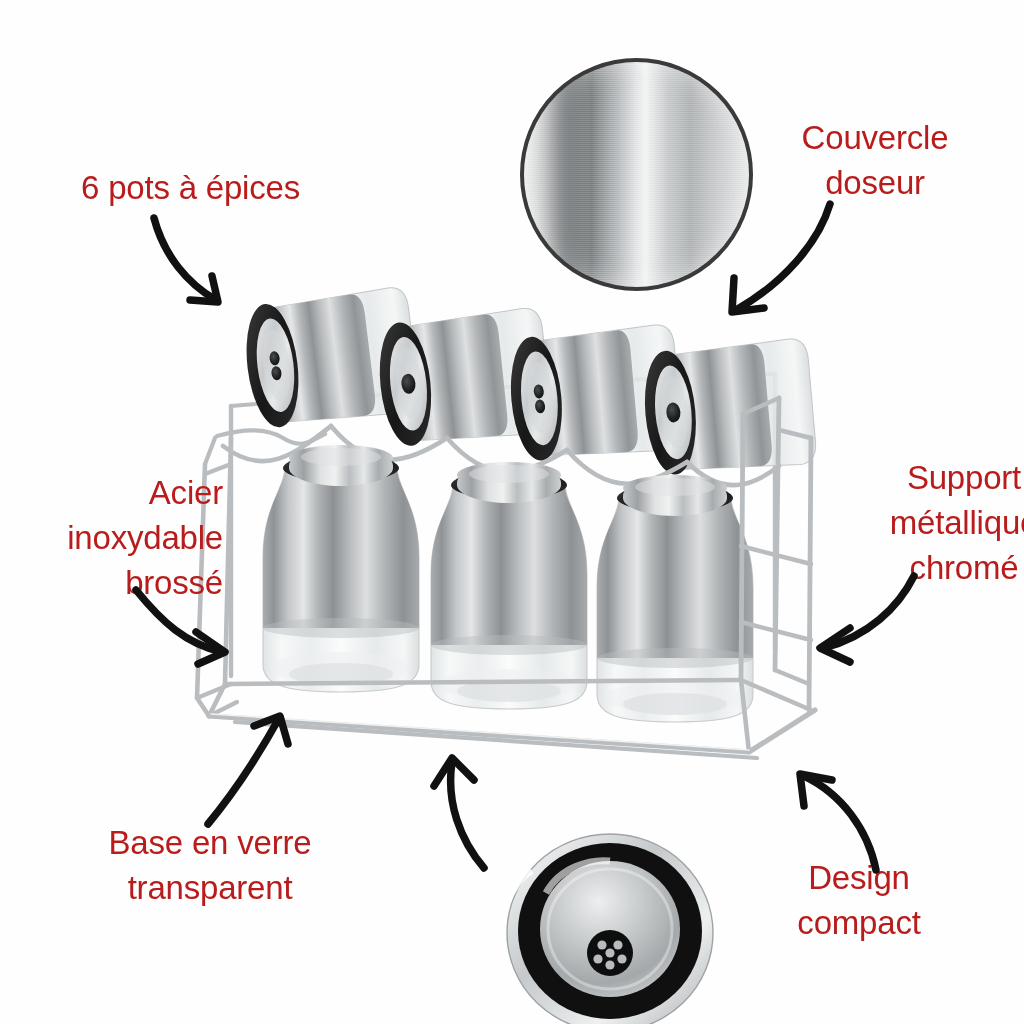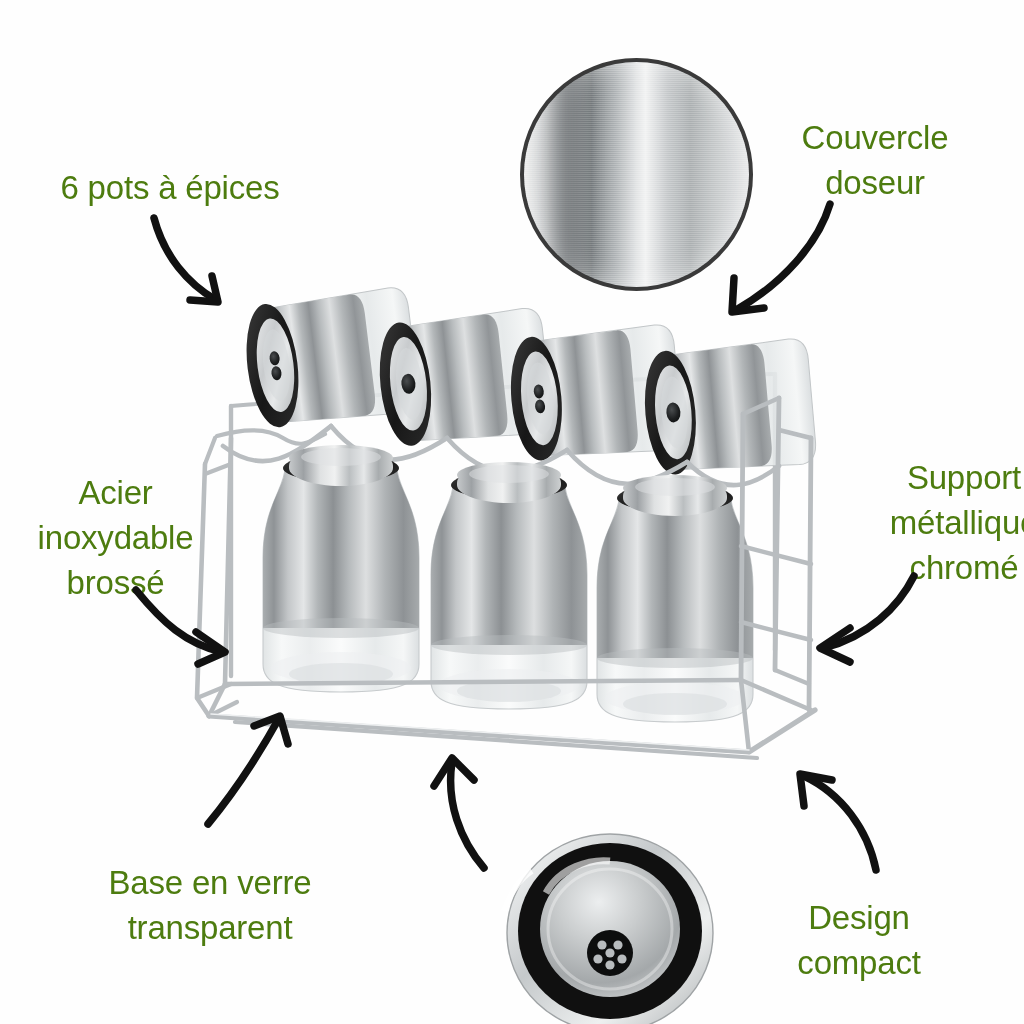--- a/index.html
+++ b/index.html
@@ -17,34 +17,34 @@
     position: relative;
     width: 1024px;
     height: 1024px;
     background: #fefefe;
     overflow: hidden;
   }
 
   
   .label {
     position: absolute;
-    color: #4d7c0f;
+    color: #b91c1c;
     font-family: "Liberation Sans", sans-serif;
     font-size: 33px;
     font-weight: 400;
     line-height: 45px;
     letter-spacing: -0.2px;
     white-space: pre-line;
     user-select: none;
   }
-  .lbl-left   { text-align: center; }
+  .lbl-left   { text-align: right; }
   .lbl-right  { text-align: center; }
-  .lbl-center { text-align: center; margin-top: 40px; }
-
-  #lbl-pots      { left: 40px;  top: 165px; width: 260px; text-align: center; }
+  .lbl-center { text-align: center; }
+
+  #lbl-pots      { left: 40px;  top: 165px; width: 260px; text-align: right; }
   #lbl-couvercle { left: 760px; top: 115px; width: 230px; }
   #lbl-acier     { left: 8px;   top: 470px; width: 215px; }
   #lbl-support   { left: 864px; top: 455px; width: 200px; }
   #lbl-base      { left: 85px;  top: 820px; width: 250px; }
   #lbl-design    { left: 764px; top: 855px; width: 190px; }
 
   
   .arrow-svg {
     position: absolute;
     overflow: visible;

